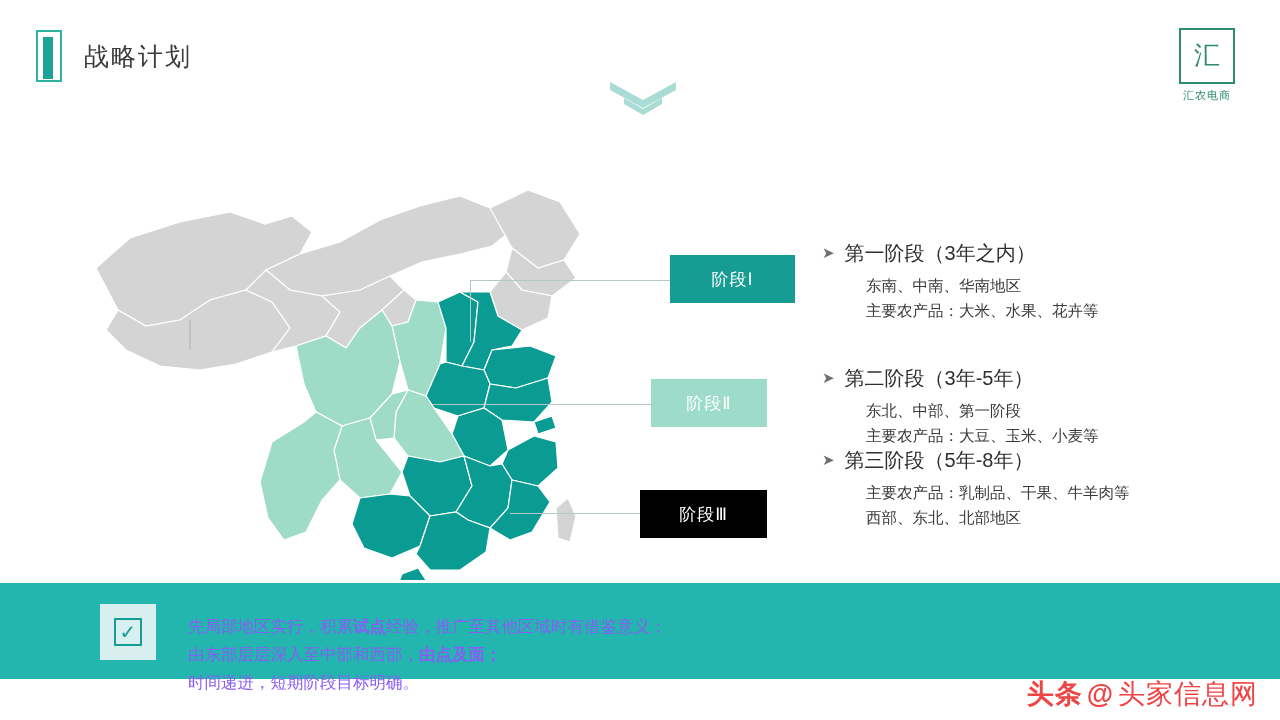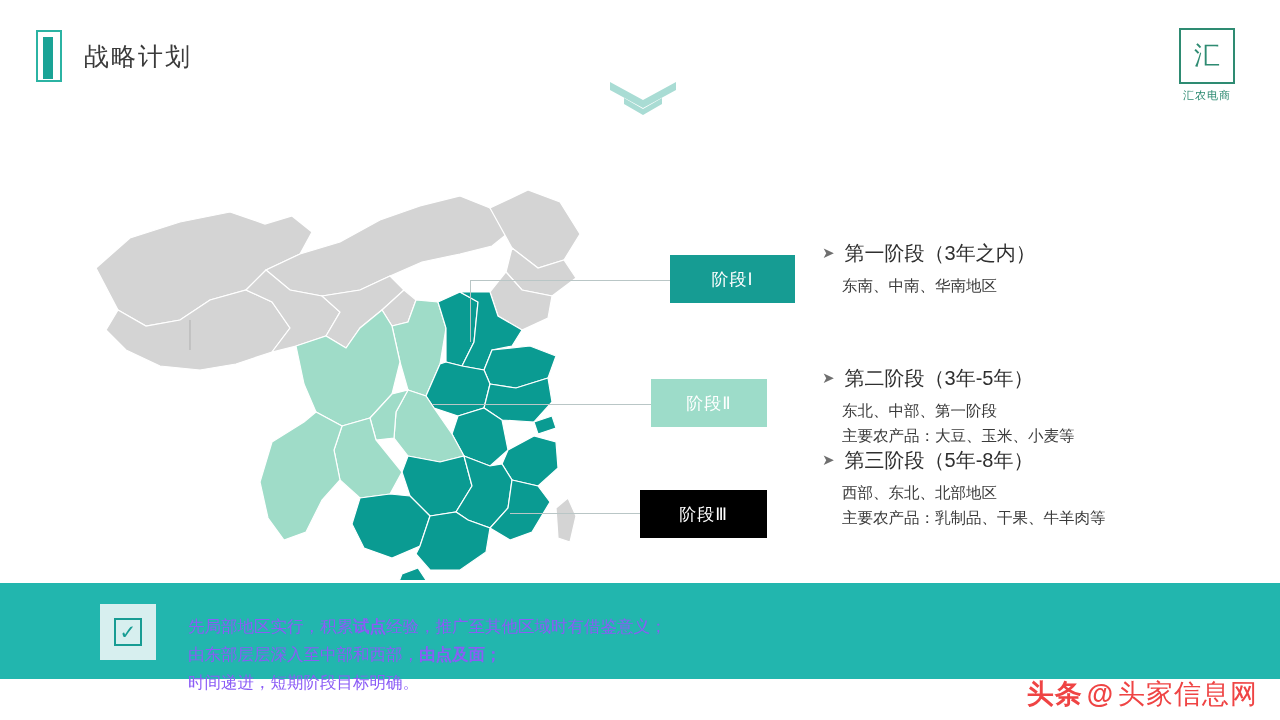--- a/index.html
+++ b/index.html
@@ -151,21 +151,21 @@
     color: #2f2f2f;
     margin-bottom: 6px;
   }
   .bullet-arrow {
     color: #6f6f6f;
     font-size: 15px;
     margin-right: 10px;
     line-height: 26px;
   }
   .stage-sub {
-    margin-left: 20px;
+    margin-left: 44px;
     font-size: 15.5px;
     color: #3a3a3a;
     line-height: 25px;
   }
 
   
   #band {
     position: absolute;
     left: 0;
     top: 583px;
@@ -314,38 +314,39 @@
   <div class="stage-chip" id="chip-1">阶段Ⅰ</div>
   <div class="stage-chip" id="chip-2">阶段Ⅱ</div>
   <div class="stage-chip" id="chip-3">阶段Ⅲ</div>
 
   <div class="stage-block" id="block-1">
     <div class="stage-head">
       <span class="bullet-arrow">➤</span>
       <span>第一阶段（3年之内）</span>
     </div>
     <div class="stage-sub">东南、中南、华南地区</div>
+    <div class="stage-sub">主要农产品：大米、水果、花卉等</div>
   </div>
 
   <div class="stage-block" id="block-2">
     <div class="stage-head">
       <span class="bullet-arrow">➤</span>
       <span>第二阶段（3年-5年）</span>
     </div>
     <div class="stage-sub">东北、中部、第一阶段</div>
     <div class="stage-sub">主要农产品：大豆、玉米、小麦等</div>
   </div>
 
   <div class="stage-block" id="block-3">
     <div class="stage-head">
       <span class="bullet-arrow">➤</span>
       <span>第三阶段（5年-8年）</span>
     </div>
+    <div class="stage-sub">主要农产品：乳制品、干果、牛羊肉等</div>
     <div class="stage-sub">西部、东北、北部地区</div>
-    <div class="stage-sub">主要农产品：乳制品、干果、牛羊肉等</div>
   </div>
 
   <div id="band"></div>
   <div id="check-box">
     <span class="mark">✓</span>
   </div>
   <div id="band-text">
     <div>
       <span>先局部地区实行，积累</span><b>试点</b><span>经验，推广至其他区域时有借鉴意义；</span>
     </div>

